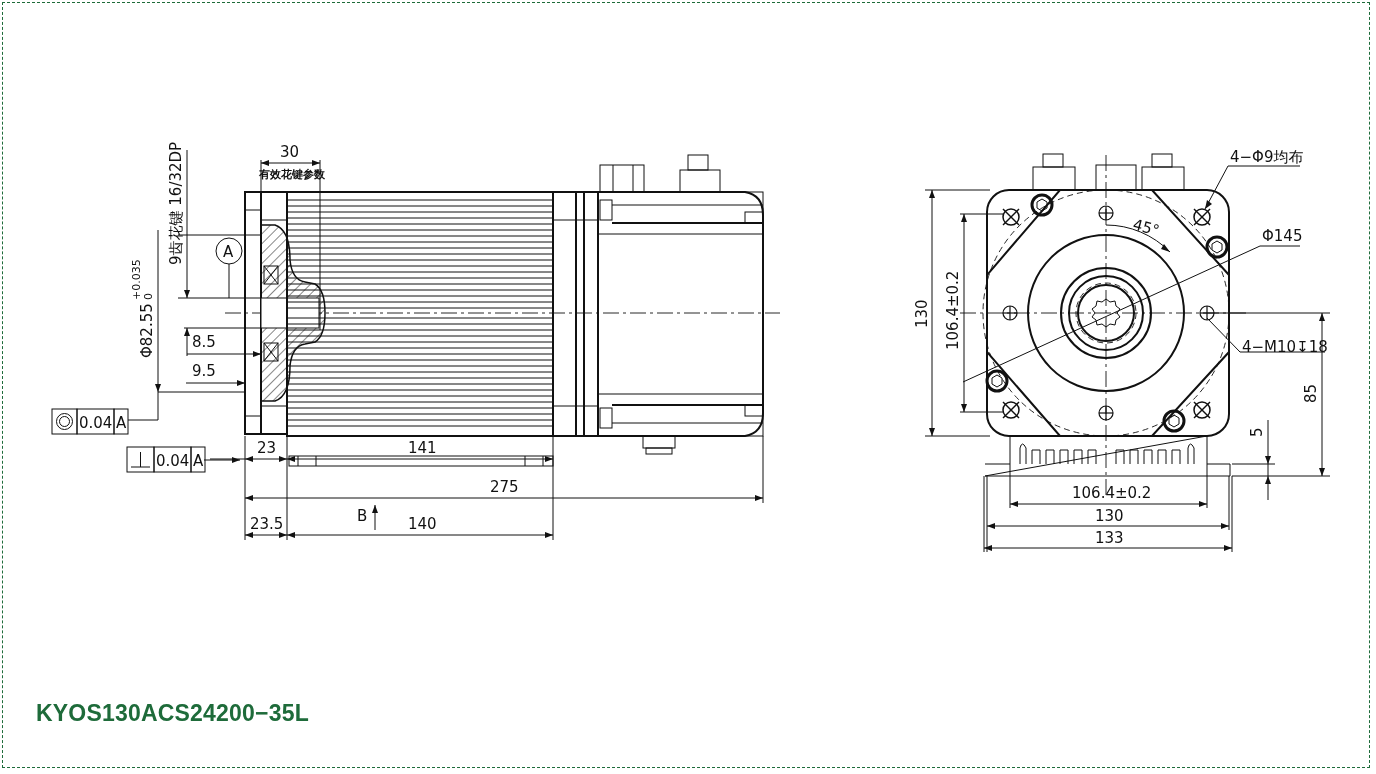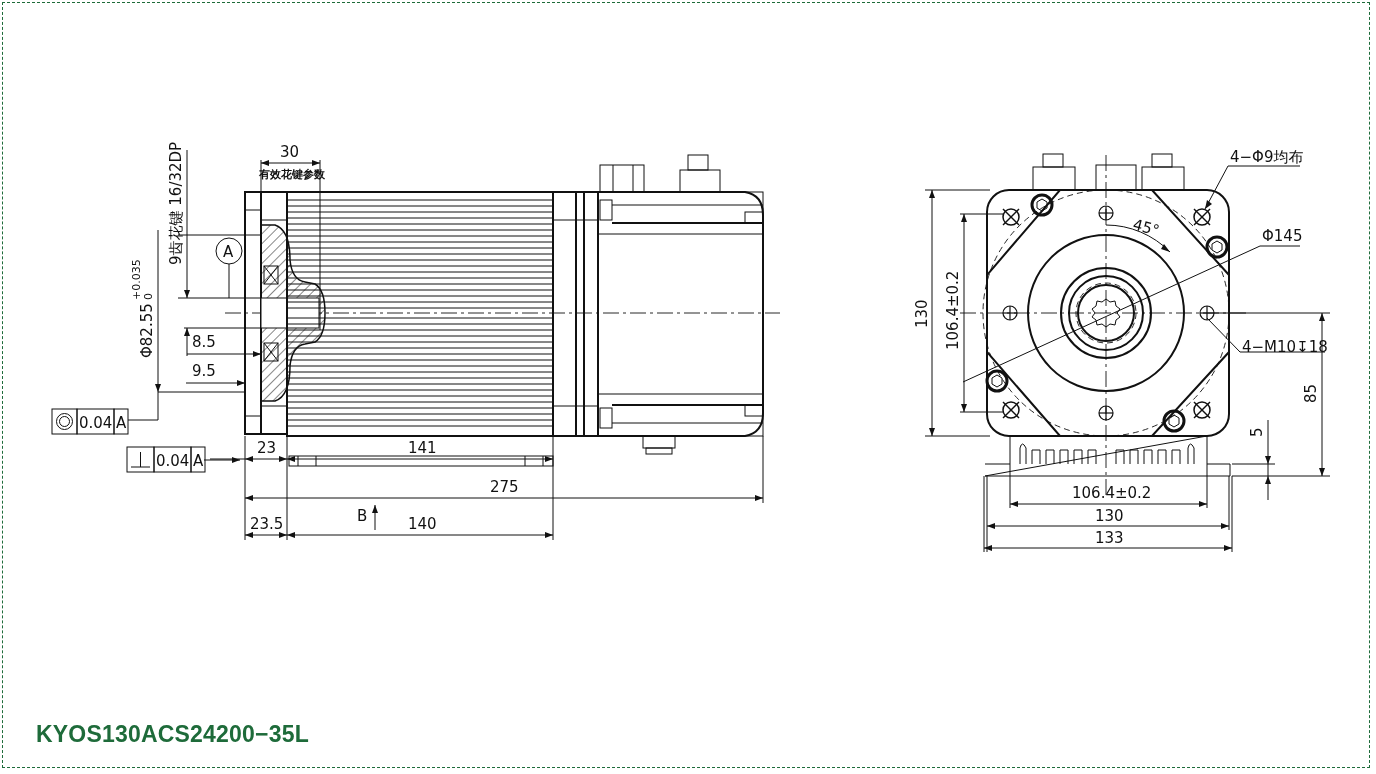--- a/index.html
+++ b/index.html
@@ -1,21 +1,21 @@
 <!DOCTYPE html>
 <html><head>
 <meta charset="utf-8">
 <style>
   html, body { margin: 0; padding: 0; background: #ffffff; }
   body { width: 1376px; height: 774px; position: relative; overflow: hidden; font-family: "DejaVu Sans", sans-serif; }
   .frame { position: absolute; left: 2px; top: 2px; width: 1368px; height: 766px; border: 1.5px dashed #1e6b3a; box-sizing: border-box; }
   svg.drawing { position: absolute; left: 0; top: 0; }
   .dim { font-family: "DejaVu Sans", sans-serif; font-size: 15px; fill: #111; }
   .dim-small { font-family: "DejaVu Sans", sans-serif; font-size: 11px; fill: #111; }
-  .model { position: absolute; left: 36px; top: 721px; font-family: "Liberation Sans", sans-serif; font-weight: bold; font-size: 23px; color: #1e6b3a; letter-spacing: 0.2px; }
+  .model { position: absolute; left: 36px; top: 700px; font-family: "Liberation Sans", sans-serif; font-weight: bold; font-size: 23px; color: #1e6b3a; letter-spacing: 0.2px; }
   .ln { stroke: #111; fill: none; stroke-width: 1; }
   .thk { stroke: #111; fill: none; stroke-width: 2; }
   .ctr { stroke: #111; fill: none; stroke-width: 0.9; stroke-dasharray: 16 4 3 4; }
   .hid { stroke: #111; fill: none; stroke-width: 0.9; stroke-dasharray: 6 4; }
 </style>
 </head>
 <body>
 
 <div class="frame"></div>
 

